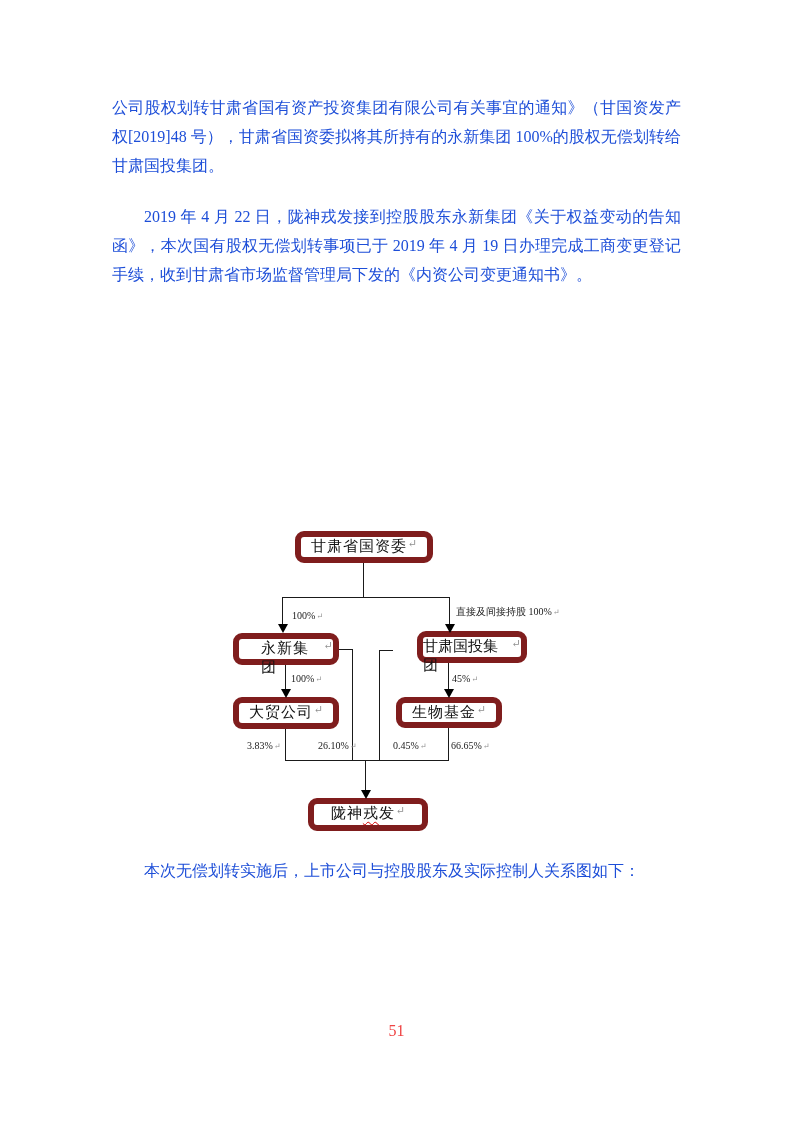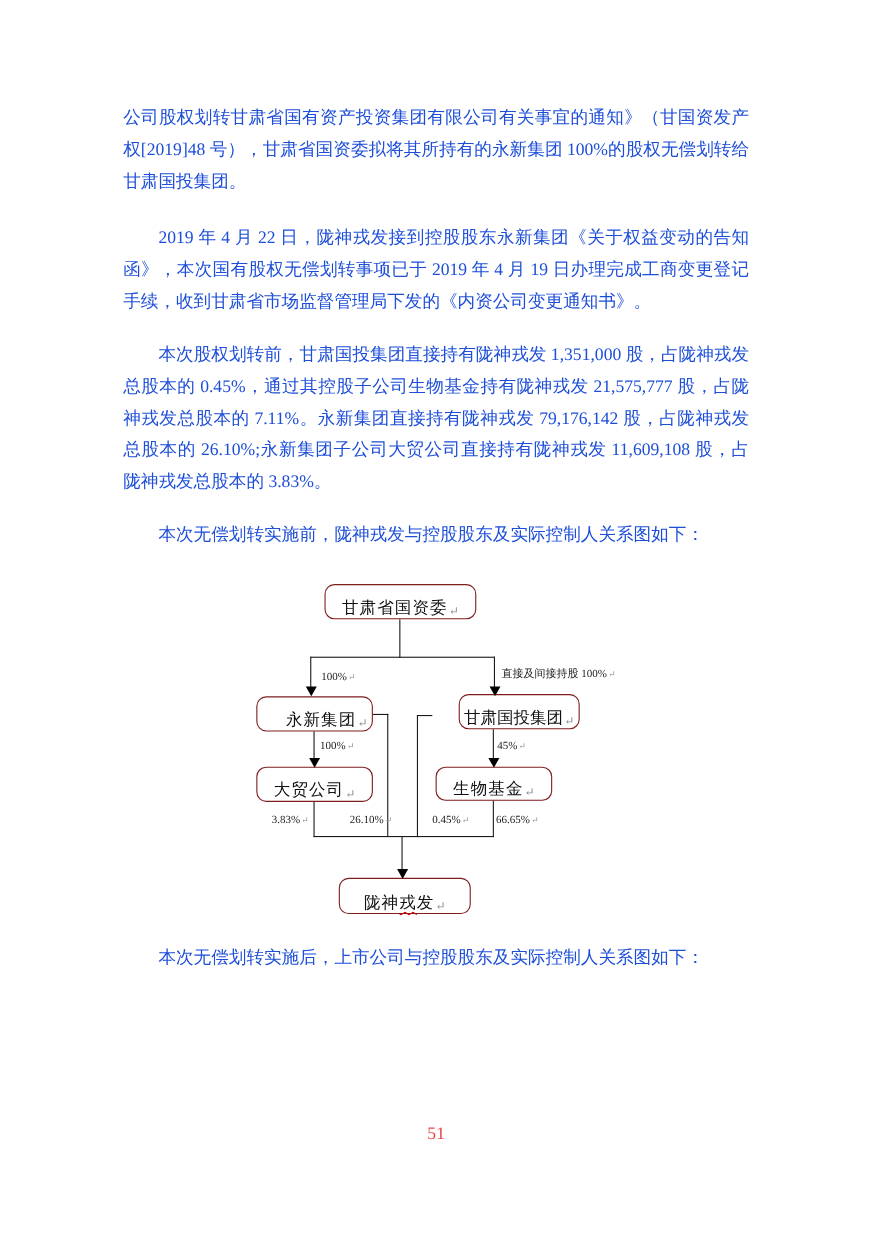--- a/index.html
+++ b/index.html
@@ -15,24 +15,24 @@
     position:absolute;
     left:112px; width:569px;
     font-size:16px; line-height:29px;
     text-align:justify;
     color:#1d4ed8;
   }
   .para.indent { text-indent:32px; }
   
   .node {
     position:absolute;
-    border:1px solid #7f1d1d;
+    border:6px solid #7f1d1d;
     border-radius:9px;
     background:#fff;
-    display:flex; align-items:flex-end; justify-content:center;
+    display:flex; align-items:flex-start; justify-content:center;
     font-size:15px; letter-spacing:1px;
     color:#111;
   }
   .ret { color:#8f8f8f; font-size:11px; letter-spacing:0; margin-left:1px; }
   .line { position:absolute; background:#1a1a1a; }
   .hline { height:1px; }
   .vline { width:1px; }
   .ah {
     position:absolute; width:0; height:0;
     border-left:5px solid transparent;
@@ -56,22 +56,20 @@
     font-size:16px; color:#ef4444;
   }
 </style>
 </head>
 <body>
 
 <div class="page">
 
   <p class="para" style="top:93px;">公司股权划转甘肃省国有资产投资集团有限公司有关事宜的通知》（甘国资发产权[2019]48 号），甘肃省国资委拟将其所持有的永新集团 100%的股权无偿划转给甘肃国投集团。</p>
   <p class="para indent" style="top:202px;">2019 年 4 月 22 日，陇神戎发接到控股股东永新集团《关于权益变动的告知函》，本次国有股权无偿划转事项已于 2019 年 4 月 19 日办理完成工商变更登记手续，收到甘肃省市场监督管理局下发的《内资公司变更通知书》。</p>
-  <p class="para indent" style="top:308px;">本次股权划转前，甘肃国投集团直接持有陇神戎发 1,351,000 股，占陇神戎发总股本的 0.45%，通过其控股子公司生物基金持有陇神戎发 21,575,777 股，占陇神戎发总股本的 7.11%。永新集团直接持有陇神戎发 79,176,142 股，占陇神戎发总股本的 26.10%;永新集团子公司大贸公司直接持有陇神戎发 11,609,108 股，占陇神戎发总股本的 3.83%。</p>
-  <p class="para indent" style="top:472px;">本次无偿划转实施前，陇神戎发与控股股东及实际控制人关系图如下：</p>
   <p class="para indent" style="top:856px;">本次无偿划转实施后，上市公司与控股股东及实际控制人关系图如下：</p>
 
   <div class="node" style="left:295px; top:531px; width:138px; height:32px;">
     <span>甘肃省国资委</span>
       <span class="ret">↵</span>
   </div>
 
   <div class="node" style="left:233px; top:633px; width:106px; height:32px;padding-left:22px;">
     <span>永新集团</span>
       <span class="ret">↵</span>

